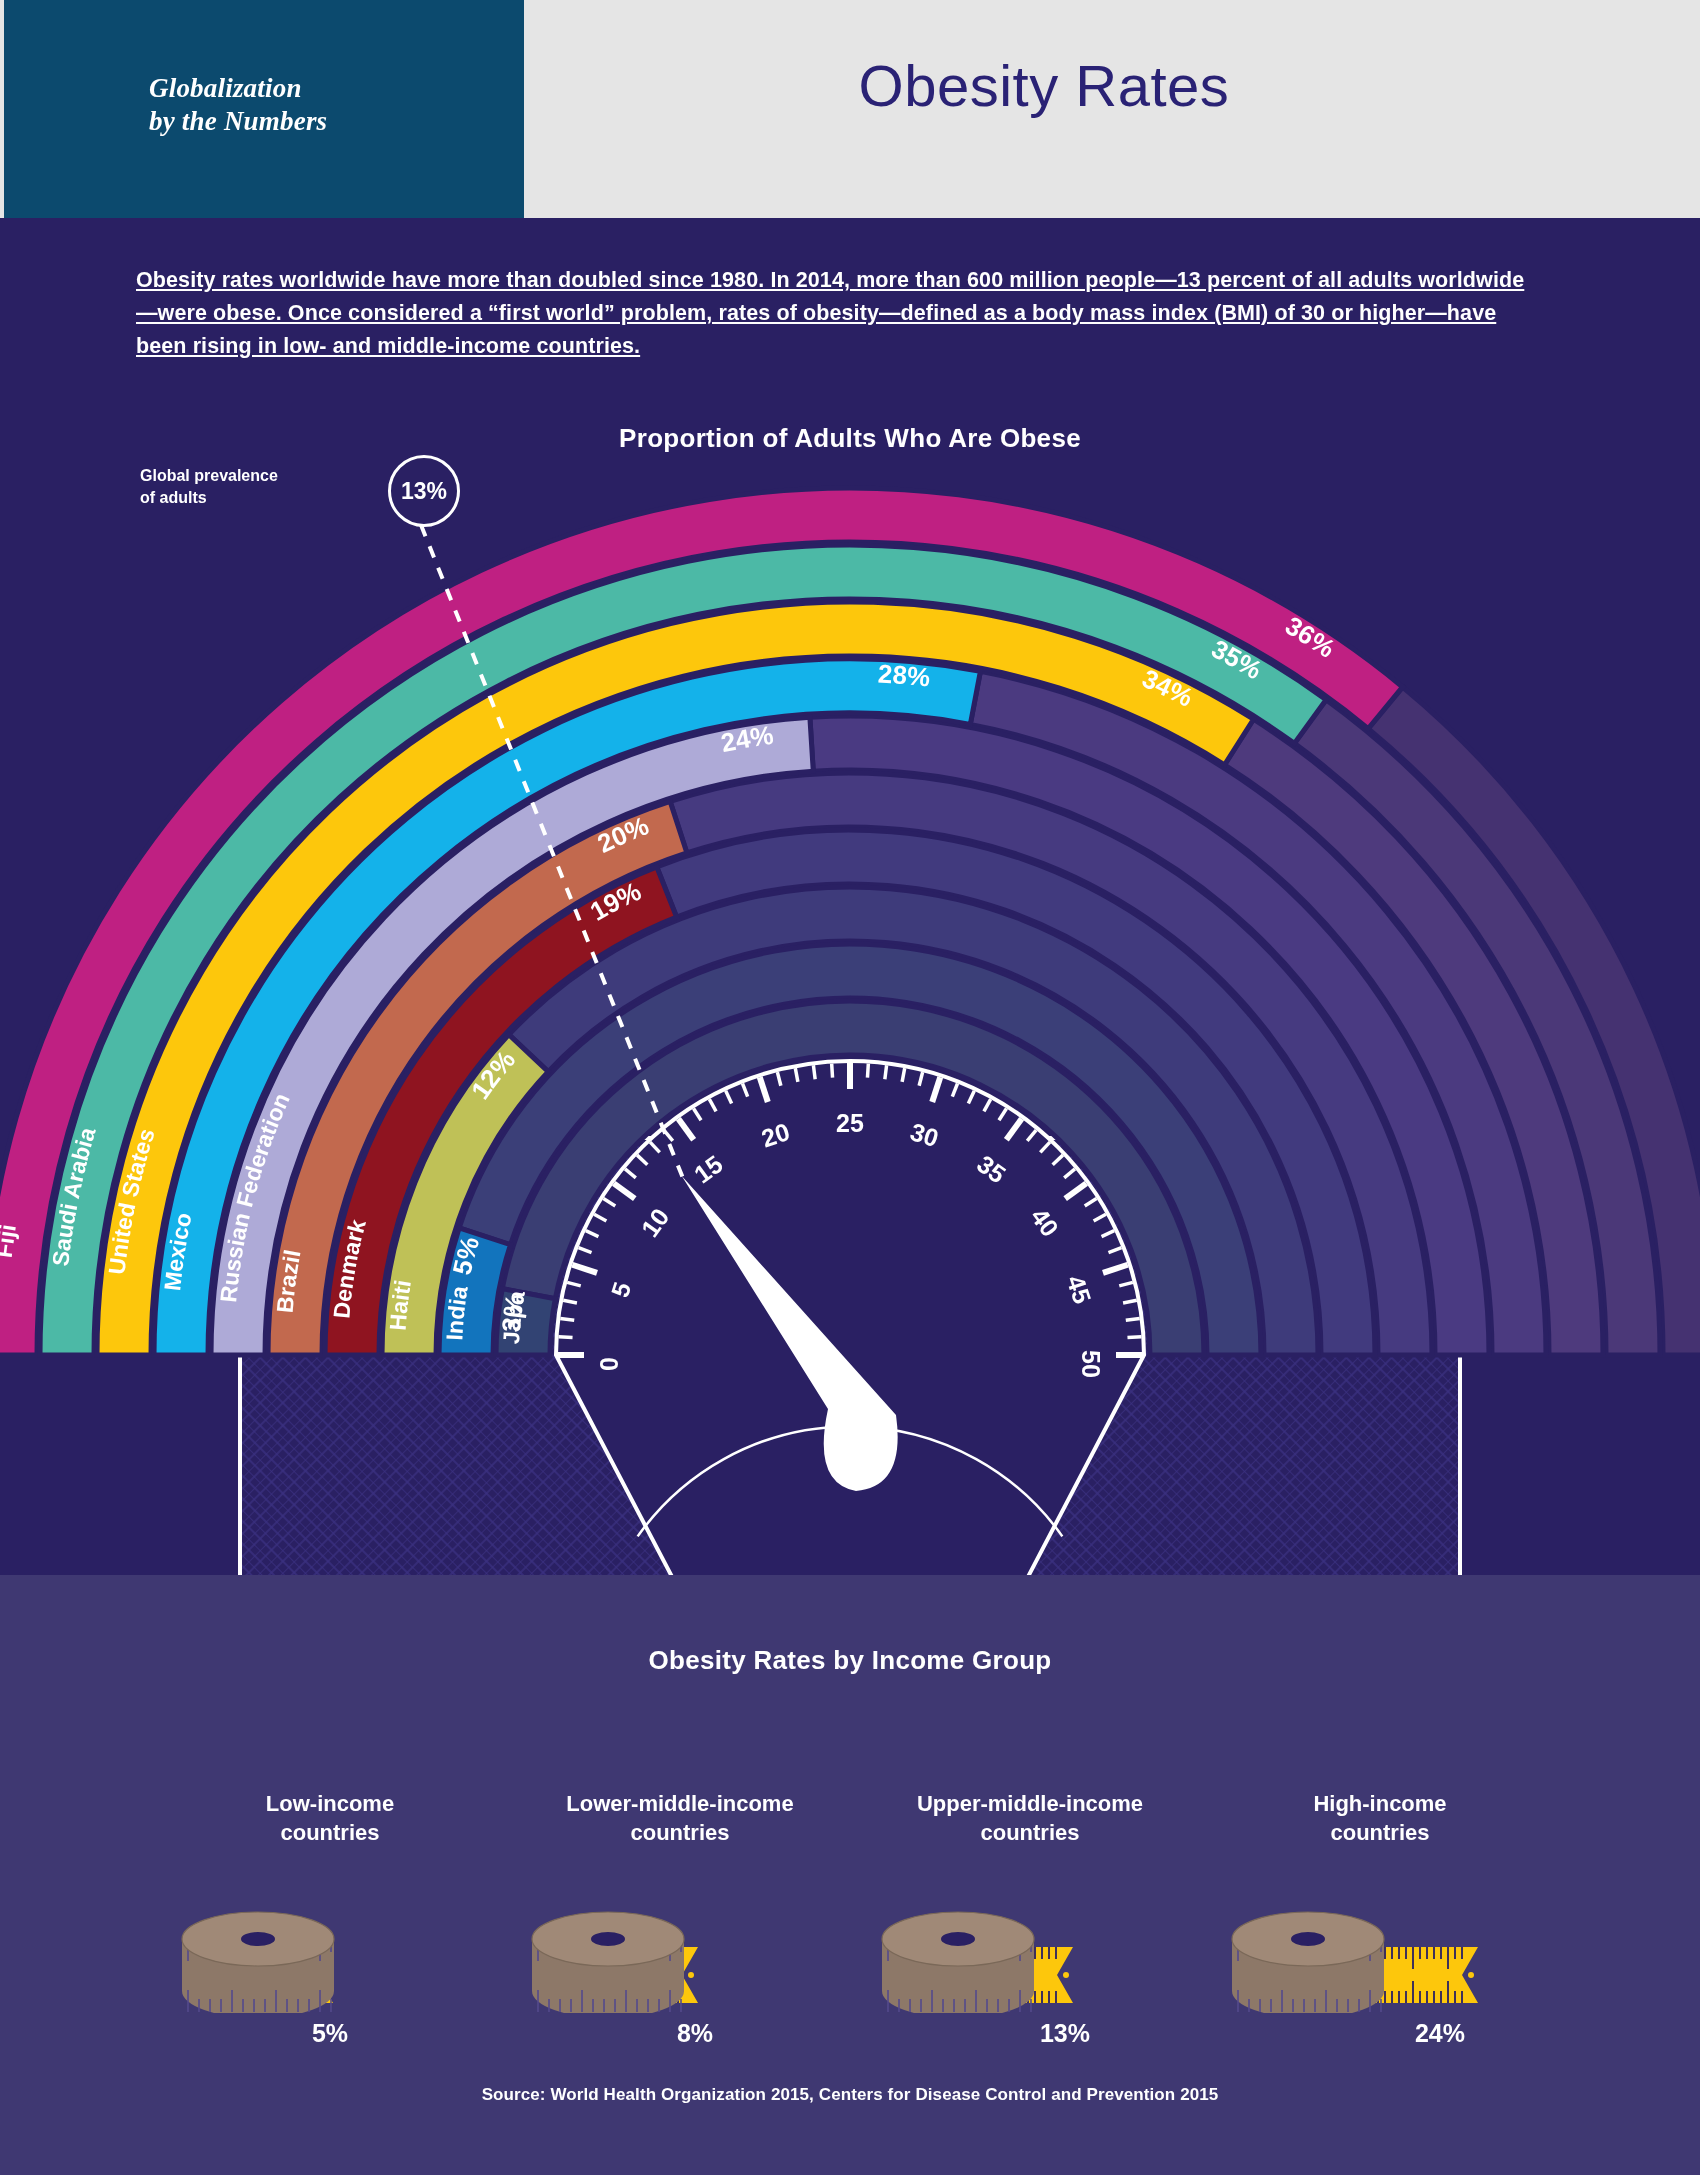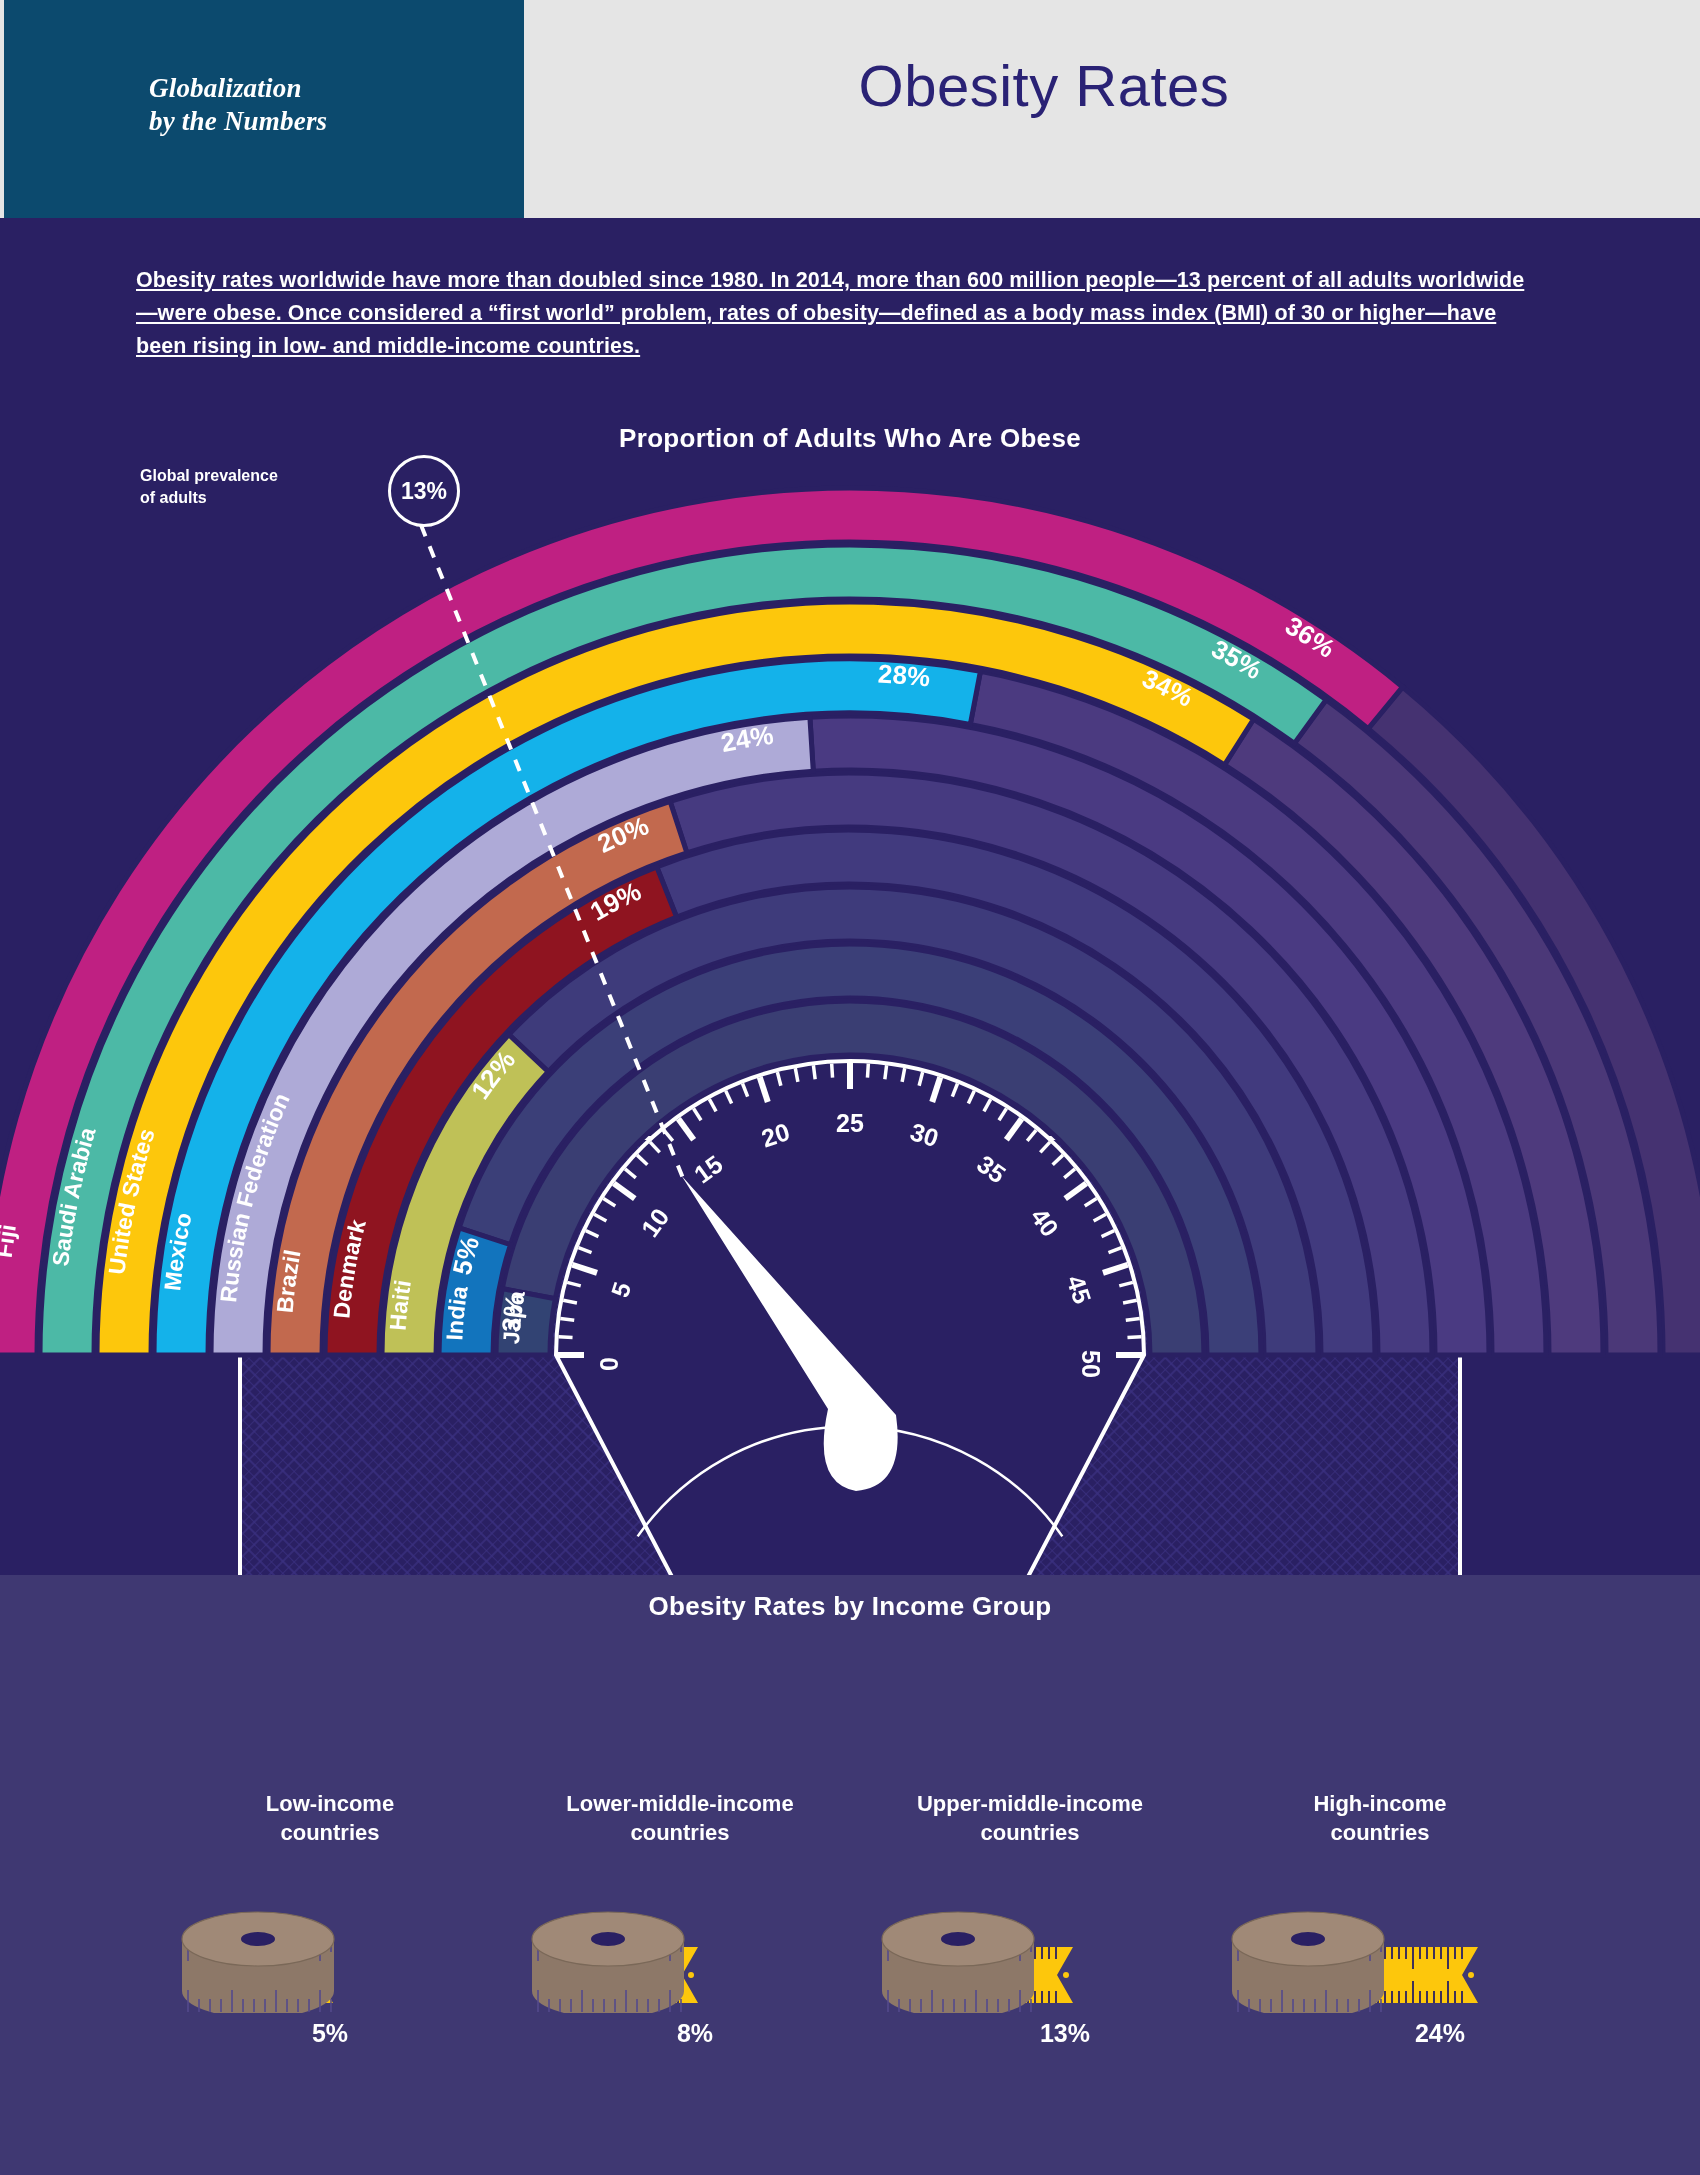--- a/index.html
+++ b/index.html
@@ -56,21 +56,21 @@
 
   .seg-label{font-family:"Liberation Sans",sans-serif;font-weight:bold;fill:#ffffff;}
   .val-label{font-family:"Liberation Sans",sans-serif;font-weight:bold;fill:#ffffff;font-size:26px;}
   .tick-num{font-family:"Liberation Sans",sans-serif;font-weight:bold;fill:#ffffff;font-size:25px;}
 
   
   .bottom-panel{
     position:absolute;left:0;top:1575px;width:1700px;height:600px;background:#3f3872;
   }
   .income-title{
-    position:absolute;left:0;top:1591px;width:1700px;text-align:center;
+    position:absolute;left:0;top:1645px;width:1700px;text-align:center;
     color:#ffffff;font-size:26px;font-weight:bold;letter-spacing:.3px;
   }
   .tapes{position:absolute;left:0;top:1789px;width:1700px;height:310px;}
   .tape-col{position:absolute;top:0;width:360px;text-align:center;}
   .tape-col .cap{
     color:#ffffff;font-size:22px;font-weight:bold;line-height:29px;
   }
   .tape-art{position:relative;width:360px;height:130px;margin-top:36px;}
   .tape-art svg{position:absolute;left:0;top:0;}
   .tape-val{color:#ffffff;font-size:25px;font-weight:bold;margin-top:6px;}
@@ -496,13 +496,14 @@
             <line x1="181" y1="60" x2="181" y2="69" stroke="#544a8c" stroke-width="1.6"></line>
             <line x1="181" y1="129" x2="181" y2="116" stroke="#544a8c" stroke-width="1.6"></line>
     <ellipse cx="108" cy="56" rx="76" ry="27" fill="#a08977" stroke="#7a6858" stroke-width="1.2"></ellipse>
     <ellipse cx="108" cy="56" rx="17" ry="7" fill="#2a2063"></ellipse>
   </svg>
         </div>
         <div class="tape-val" style="text-align: center; padding-left: 120px;">24%</div>
       </div>
     </div>
 
+  <div class="source">Source: World Health Organization 2015, Centers for Disease Control and Prevention 2015</div>
 </div>
 
 </body></html>

